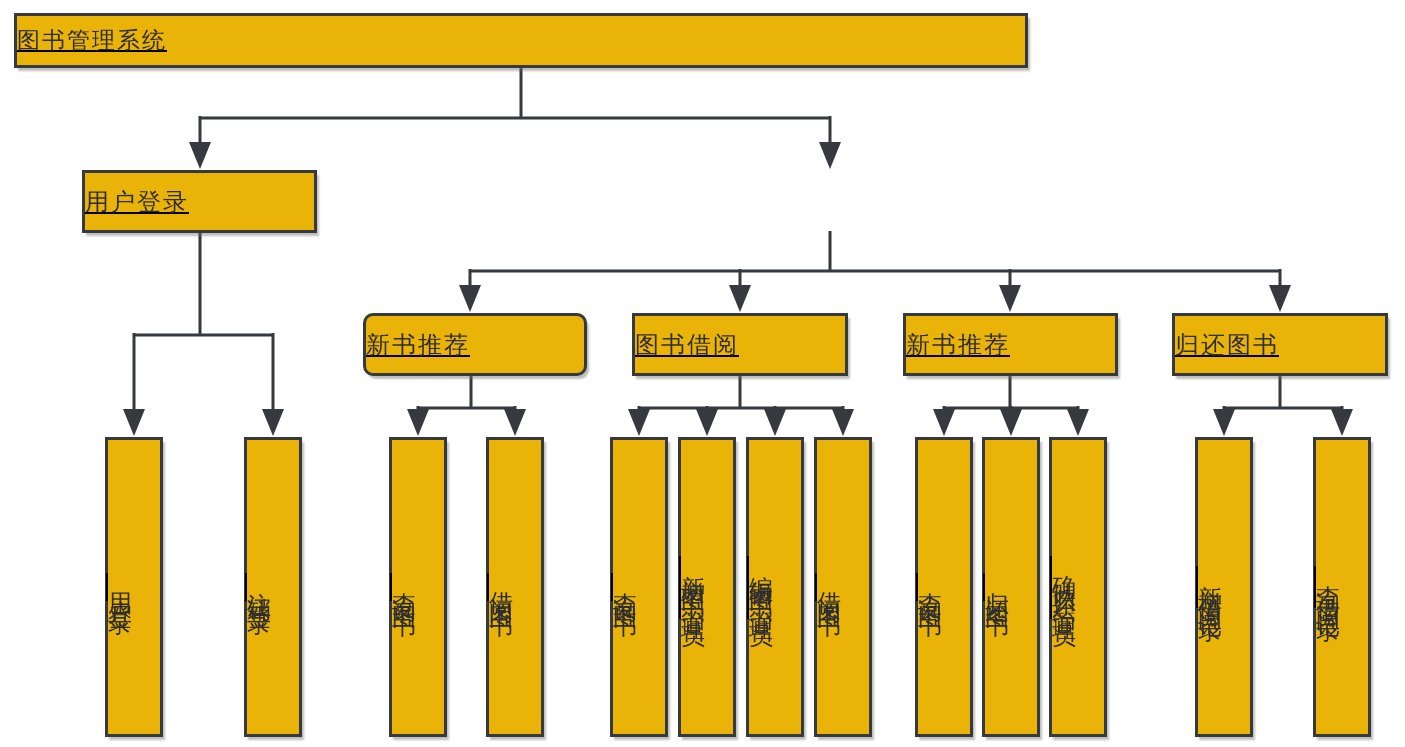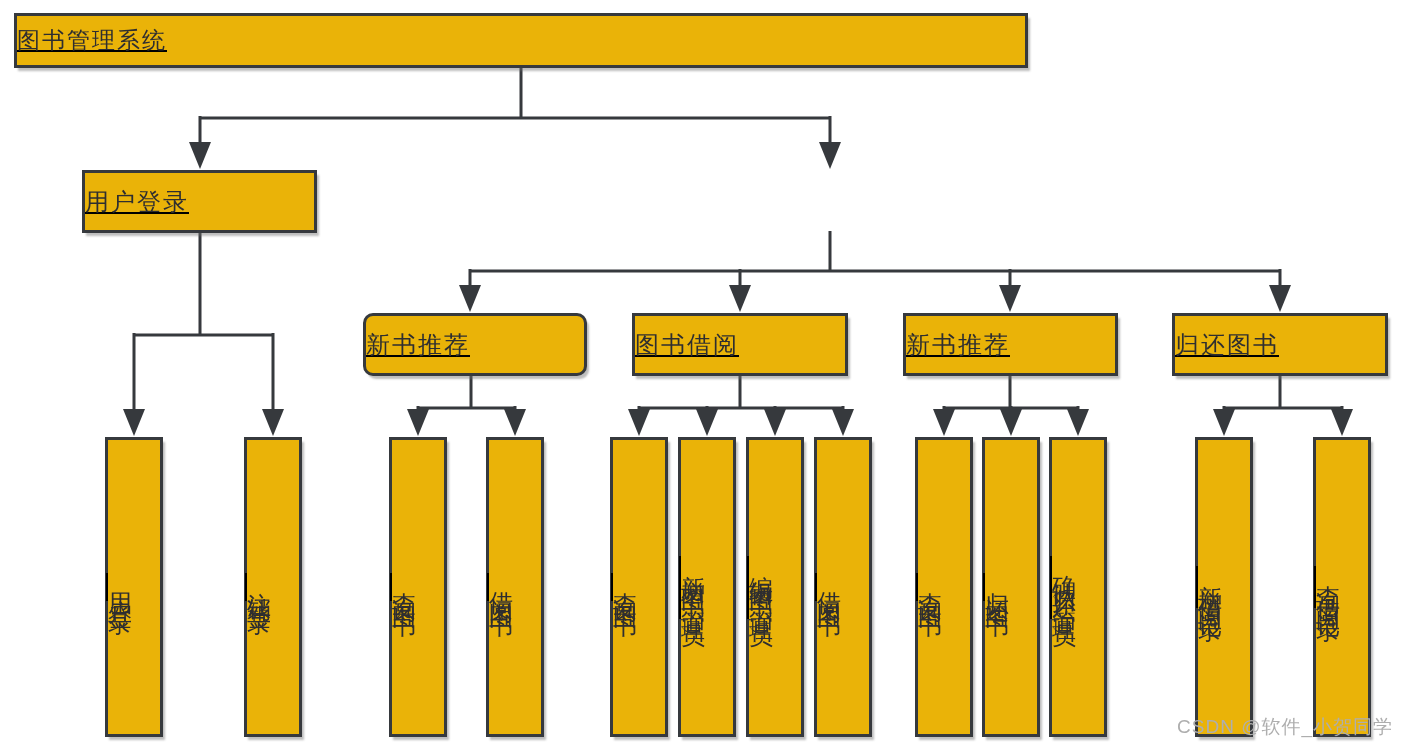--- a/index.html
+++ b/index.html
@@ -151,15 +151,14 @@
     <span class="label">确认归还（管理员）</span>
   </div>
 
   <div class="box leaf" style="left:1195px; top:437px; width:58px; height:300px;">
     <span class="label">新增借阅记录</span>
   </div>
   <div class="box leaf" style="left:1313px; top:437px; width:58px; height:300px;">
     <span class="label">查询借阅记录</span>
   </div>
 
-  <div class="watermark">CSDN @软件_小贺同学</div>
 
 </div>
 
 </body></html>

